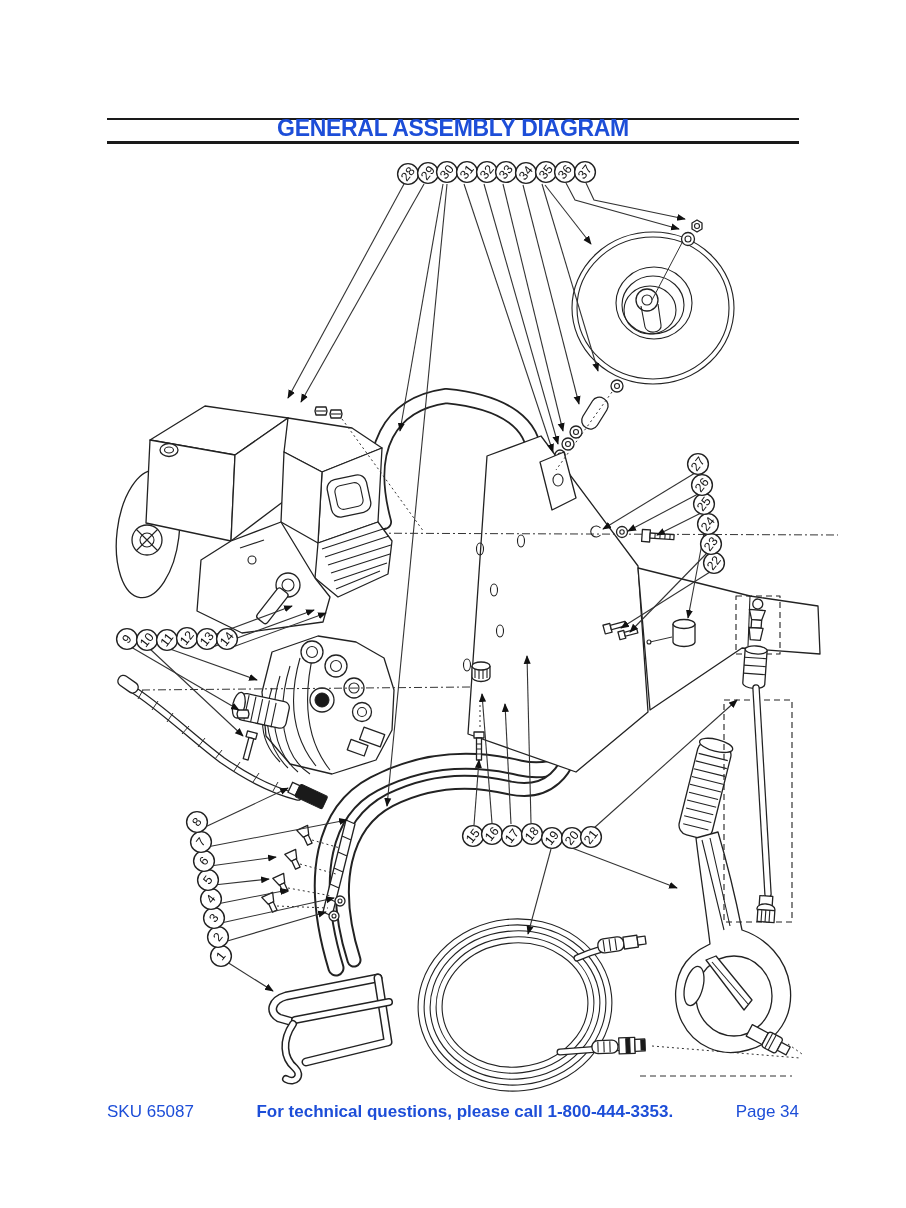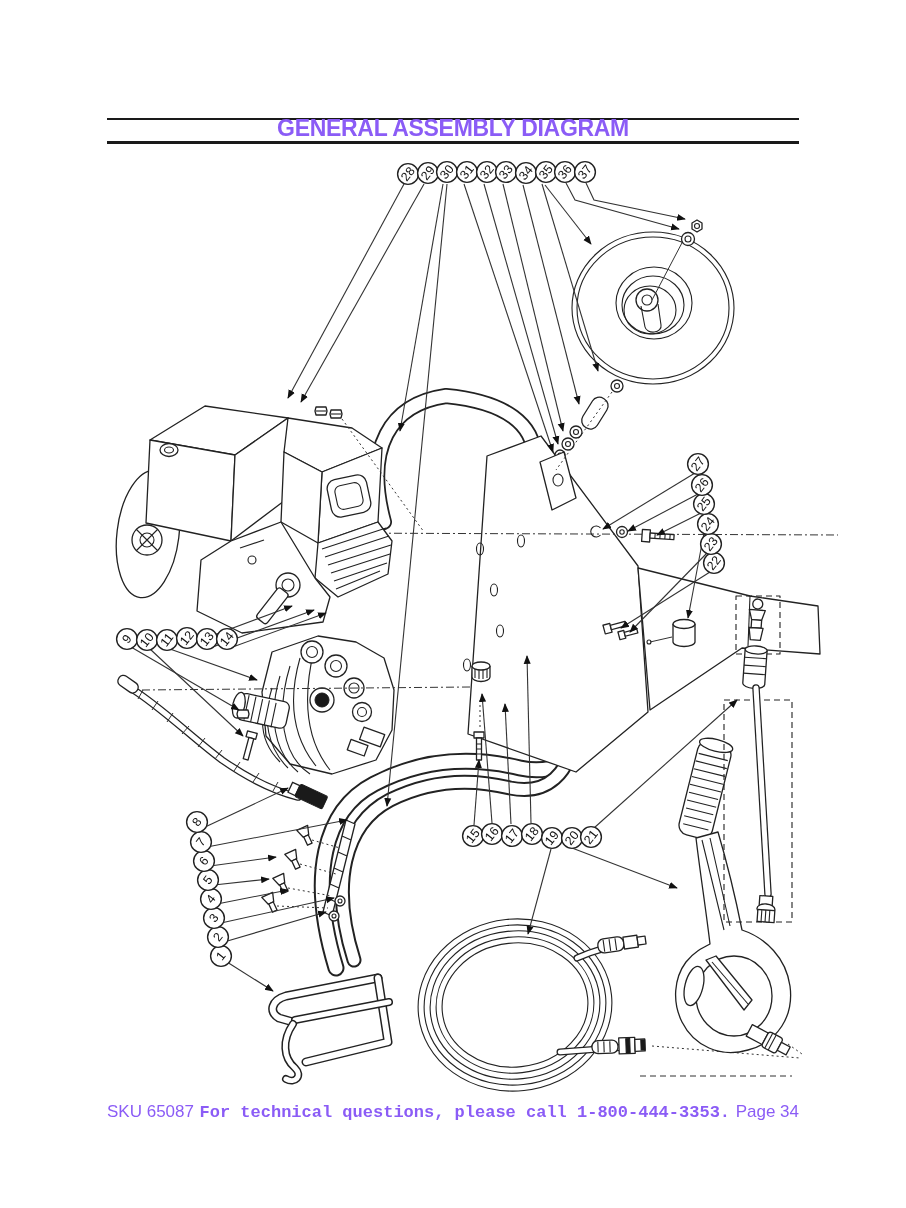--- a/index.html
+++ b/index.html
@@ -1,22 +1,22 @@
 <!DOCTYPE html>
 <html><head>
 <meta charset="utf-8">
 <style>
   html,body{margin:0;padding:0;background:#fff;}
-  .page{position:relative;width:906px;height:1208px;background:#fff;font-family:"Liberation Sans",sans-serif;color:#8b5cf6;overflow:hidden;}
+  .page{position:relative;width:906px;height:1208px;background:#fff;font-family:"Liberation Sans",sans-serif;color:#1d4ed8;overflow:hidden;}
   .rule{position:absolute;left:107px;right:107px;background:#1a1a1a;}
   .rule.top{top:118px;height:2px;}
   .rule.bot{top:141px;height:3px;}
   .title{position:absolute;top:115px;left:0;width:100%;text-align:center;font-weight:bold;font-size:23px;letter-spacing:-0.3px;}
   .footer{position:absolute;top:1102px;left:107px;width:692px;display:flex;justify-content:space-between;align-items:baseline;font-size:17px;}
-  .footer .b{font-weight:bold;font-family:Liberation Mono, monospace;}
+  .footer .b{font-weight:bold;}
   svg{position:absolute;left:0;top:0;}
   .p{fill:#fff;stroke:#222;stroke-width:1.3;stroke-linejoin:round;}
   .pn{fill:none;stroke:#222;stroke-width:1.1;stroke-linejoin:round;}
   .thin{fill:none;stroke:#333;stroke-width:1;}
   .dot{stroke-dasharray:2 3;}
   .dash{stroke-dasharray:6 4;}
   .dd{stroke-dasharray:8 3 2 3;}
   .ld{fill:none;stroke:#333;stroke-width:1.1;marker-end:url(#arr);}
   .dk{fill:#1a1a1a;stroke:#1a1a1a;}
   .co circle{fill:#fff;stroke:#222;stroke-width:1.4;}

